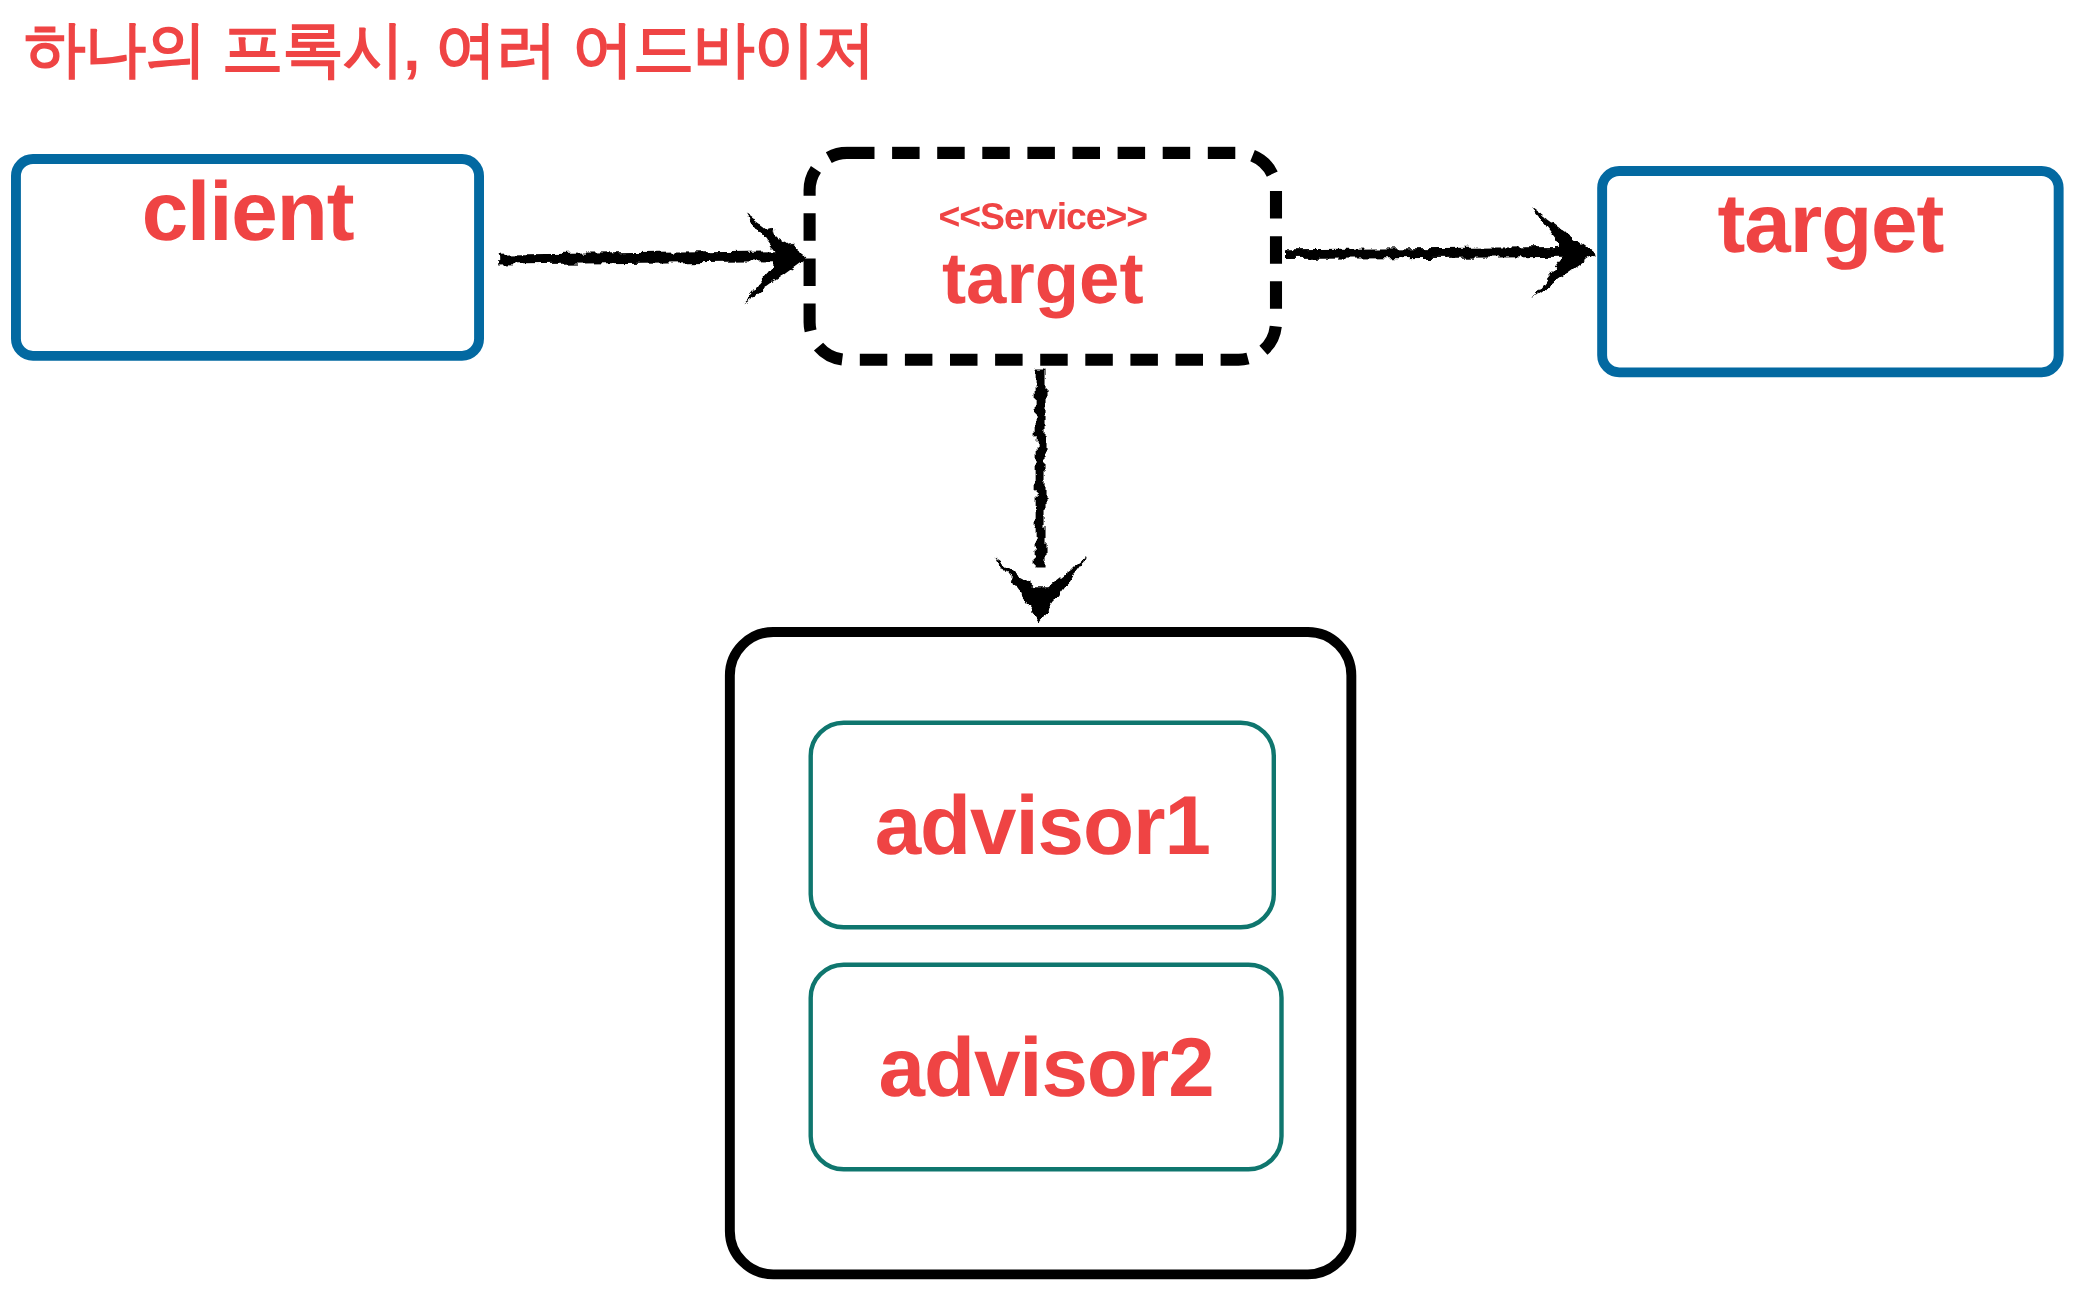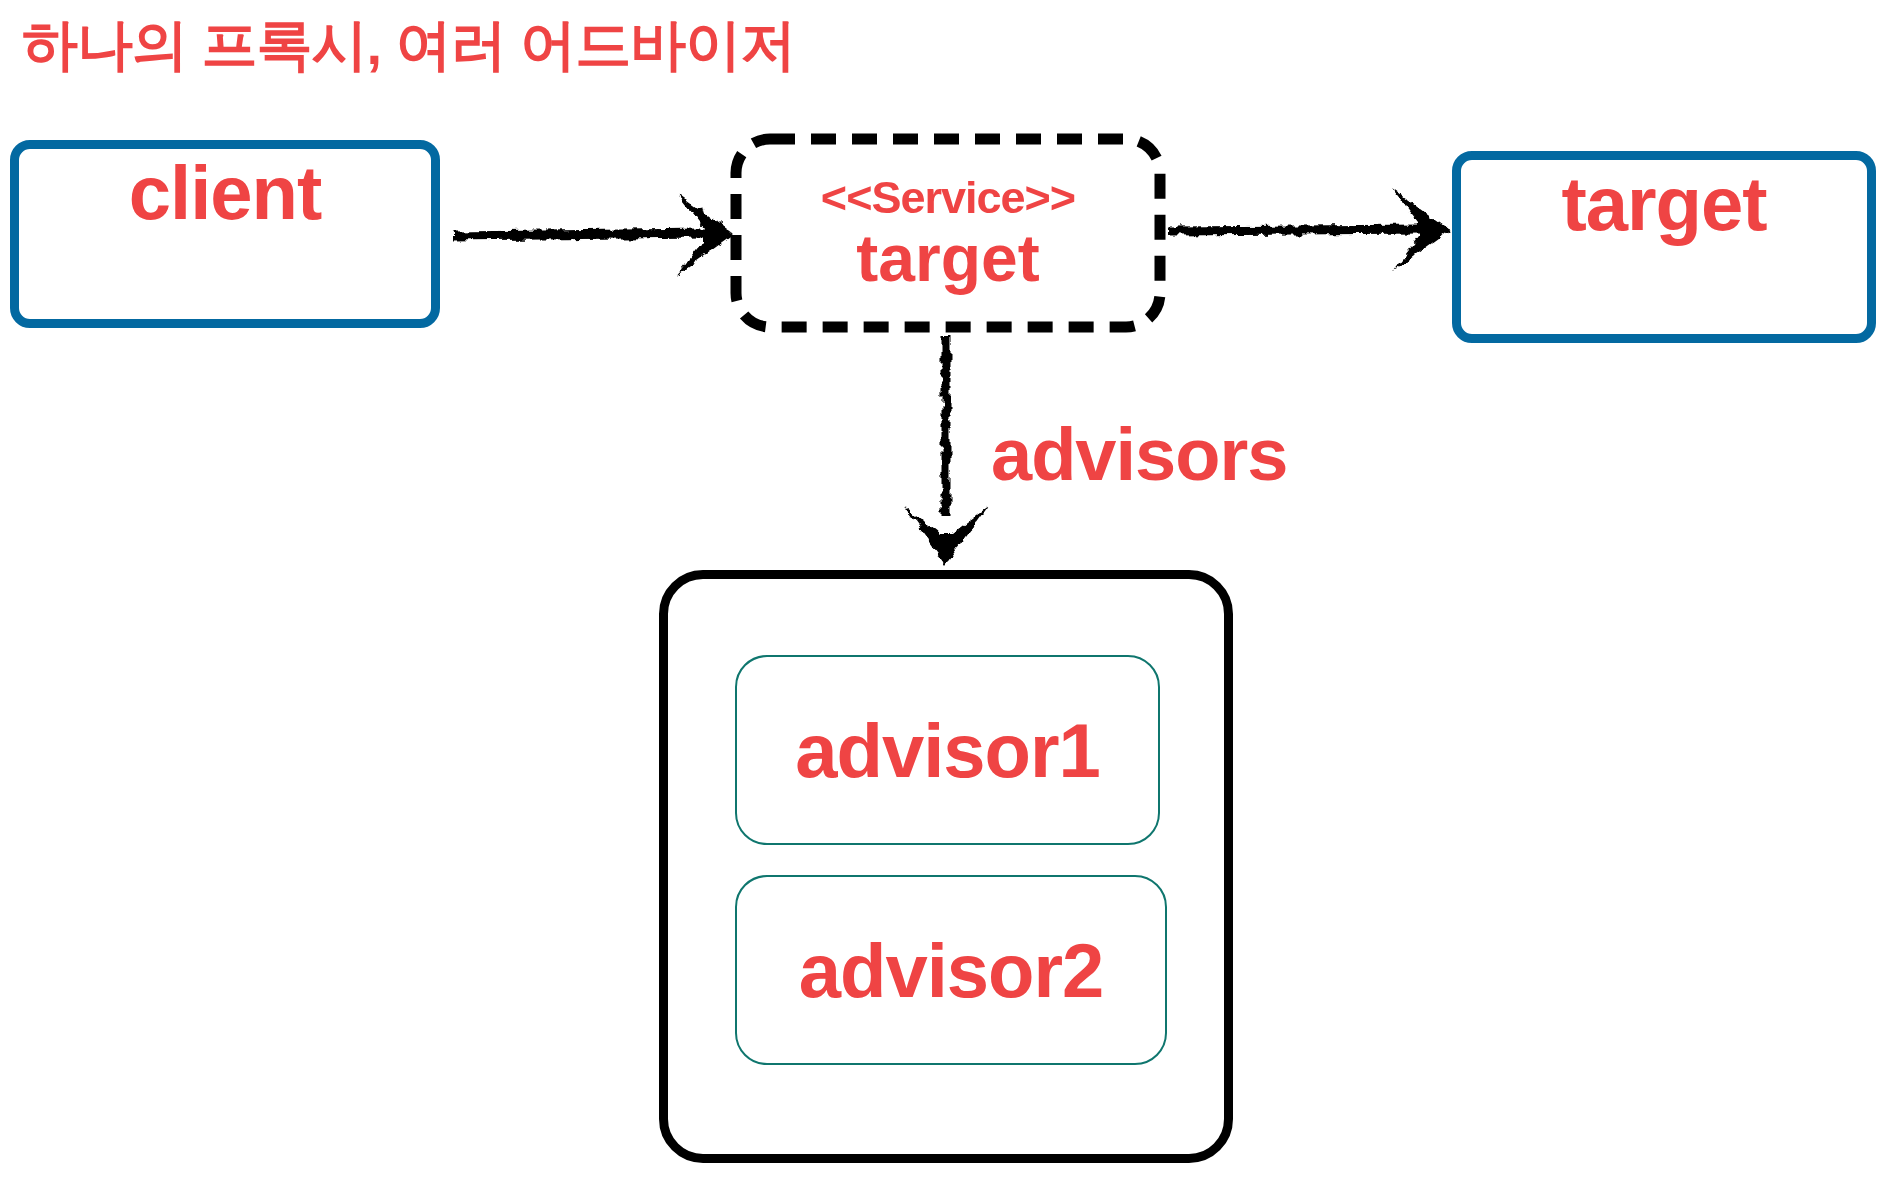--- a/index.html
+++ b/index.html
@@ -52,21 +52,21 @@
   .proxy-text {
     position: absolute;
     left: 0; top: 0; width: 100%; height: 100%;
     display: flex;
     flex-direction: column;
     align-items: center;
     justify-content: center;
     gap: 2px;
   }
   .stereotype {
-    font-size: 45px;
+    font-size: 34px;
     font-weight: 700;
     letter-spacing: -1px;
     line-height: 1.1;
   }
   .proxy-label {
     font-size: 66px;
     font-weight: 700;
     line-height: 1.05;
   }
 
@@ -76,21 +76,21 @@
     left: 659px; top: 570px;
     width: 574px; height: 593px;
     border: 9px solid #000000;
     border-radius: 44px;
     background: #ffffff;
   }
   .advisor-box {
     position: absolute;
     box-sizing: border-box;
     background: #ffffff;
-    border: 2px solid #0f766e;
+    border: 4px solid #0f766e;
     border-radius: 32px;
     display: flex;
     align-items: center;
     justify-content: center;
   }
   .advisor1-box { left: 735px; top: 655px; width: 425px; height: 190px; }
   .advisor2-box { left: 735px; top: 875px; width: 432px; height: 190px; }
 
   .edge-label {
     position: absolute;
@@ -136,21 +136,20 @@
   <div class="container-box"></div>
 
   <div class="advisor-box advisor1-box">
     <span class="node-label">advisor1</span>
   </div>
 
   <div class="advisor-box advisor2-box">
     <span class="node-label">advisor2</span>
   </div>
 
-  <div class="edge-label">advisors</div>
 
   <svg class="arrow-layer" width="1890" height="1182" viewBox="0 0 1890 1182">
     <defs>
       <filter id="rough" x="-30%" y="-30%" width="160%" height="160%">
         <feTurbulence type="fractalNoise" baseFrequency="0.085" numOctaves="4" seed="7" result="noise"></feTurbulence>
         <feDisplacementMap in="SourceGraphic" in2="noise" scale="9" xChannelSelector="R" yChannelSelector="G"></feDisplacementMap>
       </filter>
     </defs>
 
     <g filter="url(#rough)">

